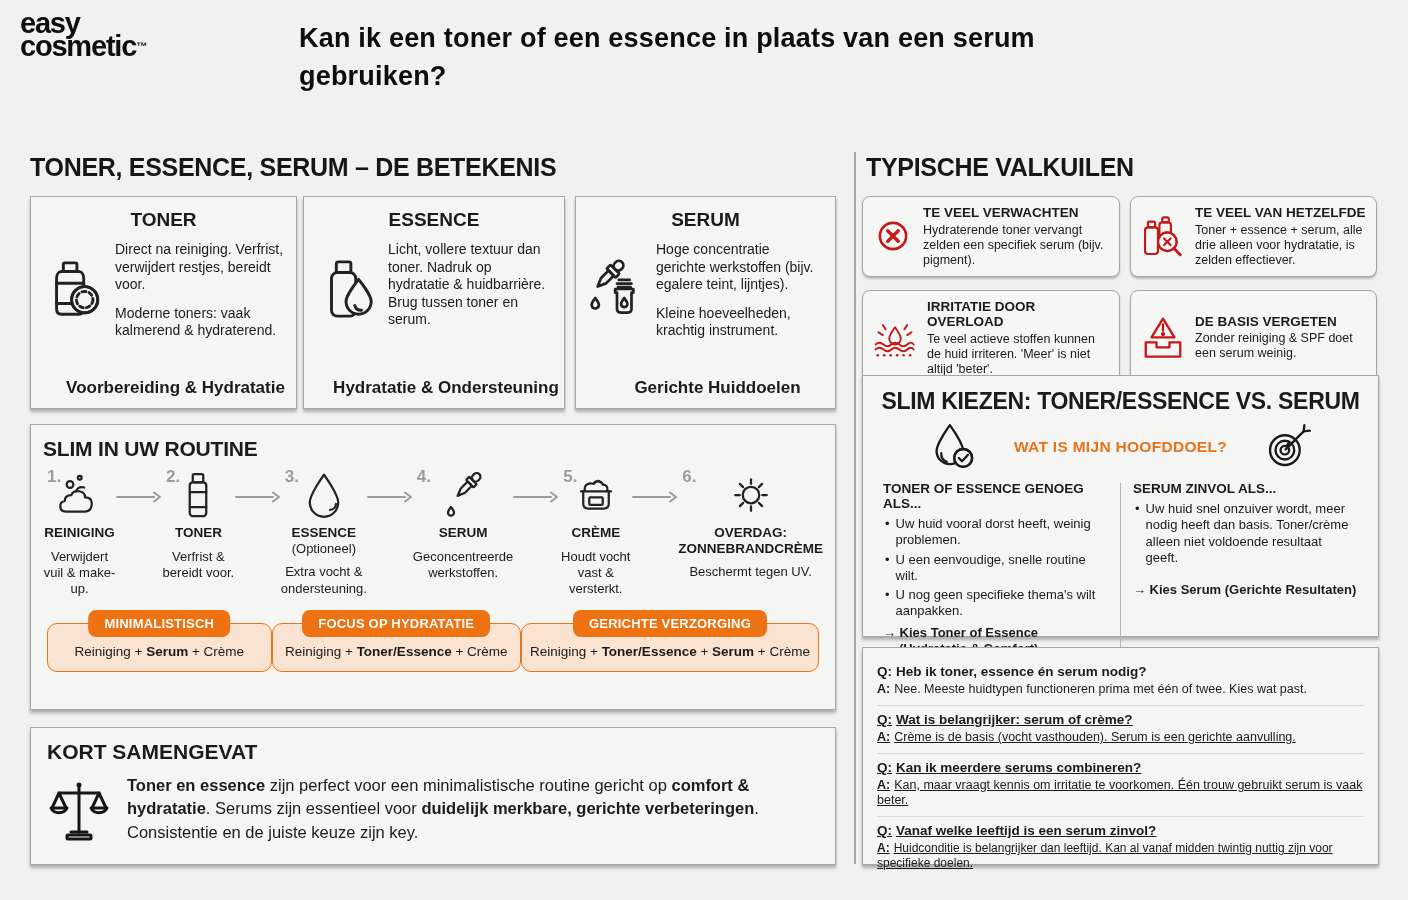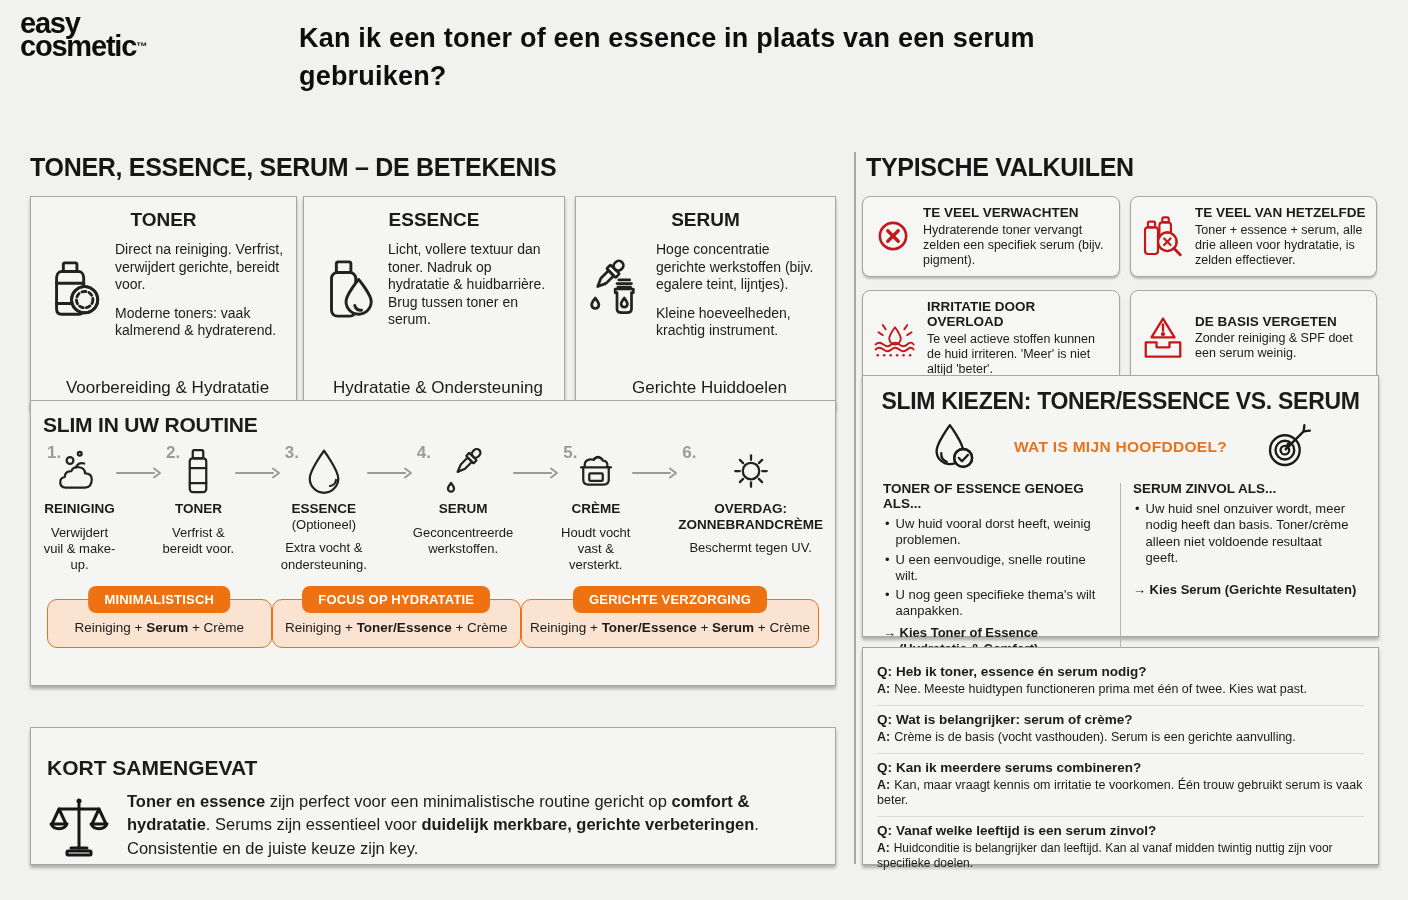--- a/index.html
+++ b/index.html
@@ -29,21 +29,21 @@
     box-shadow:0 3px 3px rgba(0,0,0,0.28);
   }
 
   
   .mcard { padding:12px 12px 10px; }
   .mcard-title { text-align:center; font-size:19px; font-weight:700; }
   .mcard-body { display:flex; gap:10px; margin-top:10px; align-items:flex-start; }
   .mcard-icon { flex:none; width:62px; height:96px; color:#222; }
   .mcard-text { font-size:14px; line-height:1.25; }
   .mcard-text p + p { margin-top:11px; }
-  .mcard-footer { position:absolute; bottom:10px; left:4px; width:100%; text-align:center; font-size:17px; font-weight:400; }
+  .mcard-footer { position:absolute; bottom:10px; left:12px; width:100%; text-align:center; font-size:17px; font-weight:700; }
 
   
   .routine { padding:12px 12px 14px; }
   .routine-title { font-size:21px; font-weight:700; letter-spacing:-0.2px; }
   .steps { display:flex; align-items:flex-start; margin-top:4px; }
   .step { flex:1; position:relative; text-align:center; padding-top:4px; }
   .step-num { position:absolute; left:4px; top:2px; color:#9B9B99; font-weight:700; font-size:17px; }
   .step-icon { width:48px; height:48px; display:block; margin:2px auto 0; color:#222; }
   .step-label { font-weight:700; font-size:13.5px; line-height:1.15; margin-top:6px; }
   .step-sub { font-size:13px; font-weight:400; }
@@ -60,21 +60,21 @@
   .callout-1 { flex:1; }
   .callout-2 { flex:1.12; }
   .callout-3 { flex:1.2; }
   .badge {
     position:absolute; top:-14px; left:50%; transform:translateX(-50%);
     background:#EE7112; color:#fff; font-weight:700; font-size:13px;
     padding:6px 16px; border-radius:8px; white-space:nowrap; letter-spacing:0.2px;
   }
 
   
-  .summary { padding:28px 16px; }
+  .summary { padding:12px 16px; }
   .summary-title { font-size:21px; font-weight:700; }
   .summary-body { display:flex; gap:16px; margin-top:8px; align-items:flex-start; }
   .summary-icon { flex:none; width:64px; height:76px; color:#161616; }
   .summary-text { font-size:16.5px; line-height:1.42; padding-top:2px; }
 
   
   .pitfalls { left:862px; top:196px; width:517px; display:grid; grid-template-columns:258px 247px; column-gap:10px; row-gap:13px; }
   .pitfall {
     background:#F6F6F4; border:1.5px solid #A6A6A4; border-radius:8px;
     box-shadow:0 2px 2px rgba(0,0,0,0.22);
@@ -96,21 +96,21 @@
   .ch-heading { font-size:13.5px; font-weight:700; margin-bottom:5px; }
   .bullet { display:flex; font-size:13px; line-height:1.25; margin-bottom:3px; }
   .bullet::before { content:"•"; margin:0 6px 0 2px; }
   .conclusion { font-size:13px; font-weight:700; line-height:1.25; margin-top:5px; padding-left:16px; text-indent:-16px; }
   .conclusion.gap { margin-top:16px; white-space:nowrap; }
 
   
   .faq { padding:10px 14px; }
   .faq-title { font-size:23px; font-weight:700; letter-spacing:-0.3px; margin-bottom:4px; }
   .faq-item { padding:6px 0 7px; }
-  .faq-item + .faq-item { border-top:1px solid #D8D8D6; }
+  .faq-item + .faq-item { border-top:1px solid #D8D8D6;text-decoration:underline; }
   .faq-q { font-size:13.5px; font-weight:700; line-height:1.2; }
   .faq-a { font-size:12.5px; line-height:1.25; margin-top:2px; }
   .faq-a .ap { font-weight:700; }
   .qp { margin-right:4px; }
   .faq-item:last-child .faq-a { font-size:12px; }
 </style>
 </head>
 <body>
 
 <svg class="defs" aria-hidden="true">
@@ -265,21 +265,21 @@
 <div class="abs divider"></div>
 <div class="abs sec-title" style="left:866px; top:153px;">TYPISCHE VALKUILEN</div>
 
 <section class="card mcard" style="left:30px; top:196px; width:267px; height:213px;">
   <div class="mcard-title">TONER</div>
   <div class="mcard-body">
     <svg class="mcard-icon" viewBox="0 0 64 64">
         <use href="#i-bottle-pad"></use>
       </svg>
     <div class="mcard-text">
-      <p>Direct na reiniging. Verfrist, verwijdert gerichte, bereidt voor.</p>
+      <p>Direct na reiniging. Verfrist, verwijdert restjes, bereidt voor.</p>
       <p>Moderne toners: vaak kalmerend &amp; hydraterend.</p>
     </div>
   </div>
   <div class="mcard-footer">Voorbereiding &amp; Hydratatie</div>
 </section>
 
 <section class="card mcard" style="left:303px; top:196px; width:262px; height:213px;">
   <div class="mcard-title">ESSENCE</div>
   <div class="mcard-body">
     <svg class="mcard-icon" viewBox="0 0 64 64">
@@ -299,21 +299,21 @@
         <use href="#i-dropper-bottle"></use>
       </svg>
     <div class="mcard-text">
       <p>Hoge concentratie gerichte werkstoffen (bijv. egalere teint, lijntjes).</p>
       <p>Kleine hoeveelheden, krachtig instrument.</p>
     </div>
   </div>
   <div class="mcard-footer">Gerichte Huiddoelen</div>
 </section>
 
-<section class="card routine" style="left:30px; top:400px; width:806px; height:286px;">
+<section class="card routine" style="left:30px; top:424px; width:806px; height:286px;">
   <div class="routine-title">SLIM IN UW ROUTINE</div>
   <div class="steps">
     <div class="step">
       <span class="step-num">1.</span>
       <svg class="step-icon" viewBox="0 0 64 64">
           <use href="#i-foam"></use>
         </svg>
       <div class="step-label">REINIGING</div>
       <div class="step-desc">Verwijdert vuil &amp; make-up.</div>
     </div>

